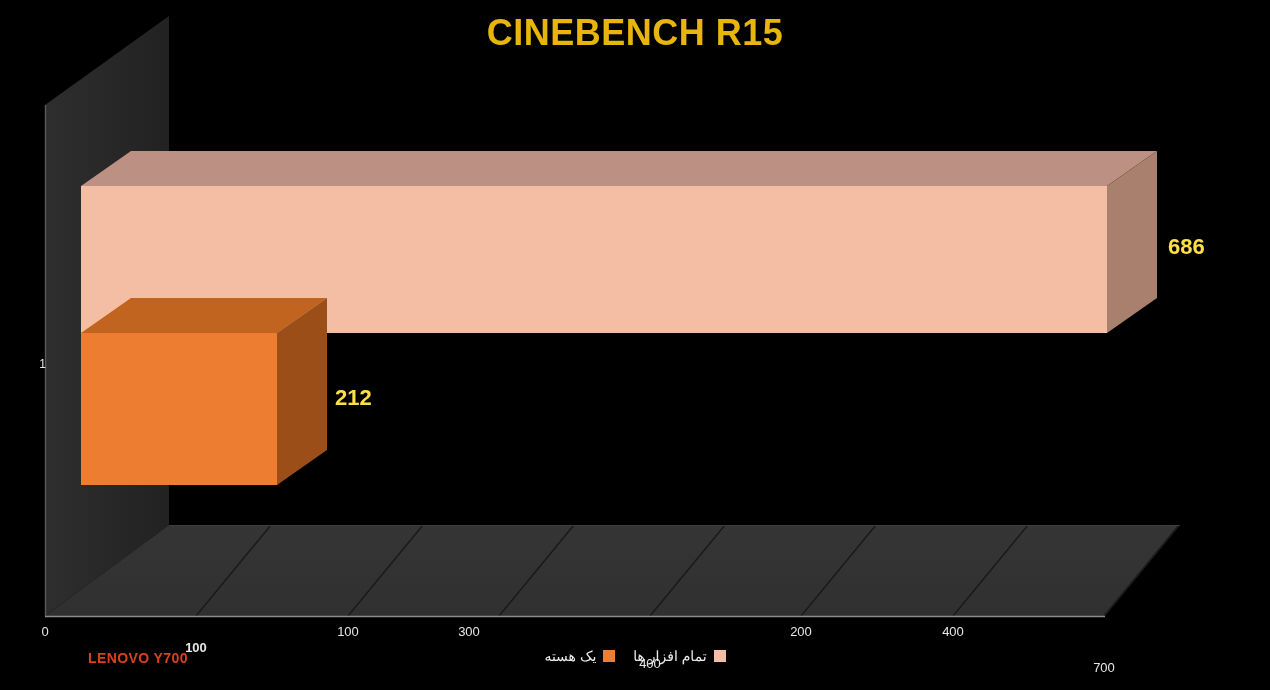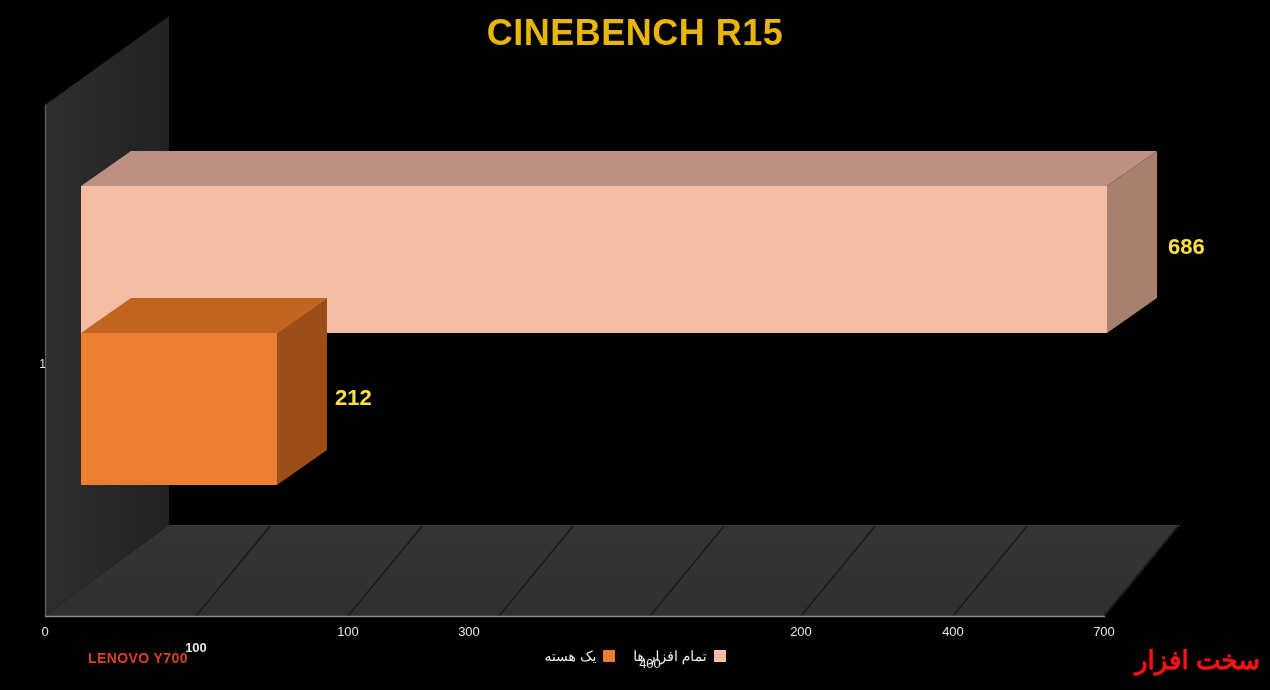--- a/index.html
+++ b/index.html
@@ -181,33 +181,32 @@
 
   <div class="ycat-label">1</div>
 
   <div class="tick-label" style="left:45px;  top:624px;">0</div>
   <div class="tick-label" style="left:196px; top:640px;font-weight:bold;">100</div>
   <div class="tick-label" style="left:348px; top:624px;">100</div>
   <div class="tick-label" style="left:469px; top:624px;">300</div>
   <div class="tick-label" style="left:650px; top:624px;margin-top:32px;">400</div>
   <div class="tick-label" style="left:801px; top:624px;">200</div>
   <div class="tick-label" style="left:953px; top:624px;">400</div>
-  <div class="tick-label" style="left:1104px;top:624px;">700</div>
+  <div class="tick-label" style="left:1104px;top:660px;">700</div>
 
   <div class="data-label" id="label-all-cores">686</div>
   <div class="data-label" id="label-single-core">212</div>
 
   <div class="footer-device">LENOVO Y700</div>
 
   <div class="legend">
     <div class="legend-item">
       <span class="legend-swatch" style="background:#F4BEA5;"></span>
       <span class="legend-text">تمام افزار ها</span>
     </div>
     <div class="legend-item">
       <span class="legend-swatch" style="background:#ED7D31;"></span>
       <span class="legend-text">یک هسته</span>
     </div>
   </div>
 
-  <div class="watermark">سخت افزار</div>
 
 </div>
 
 </body></html>

